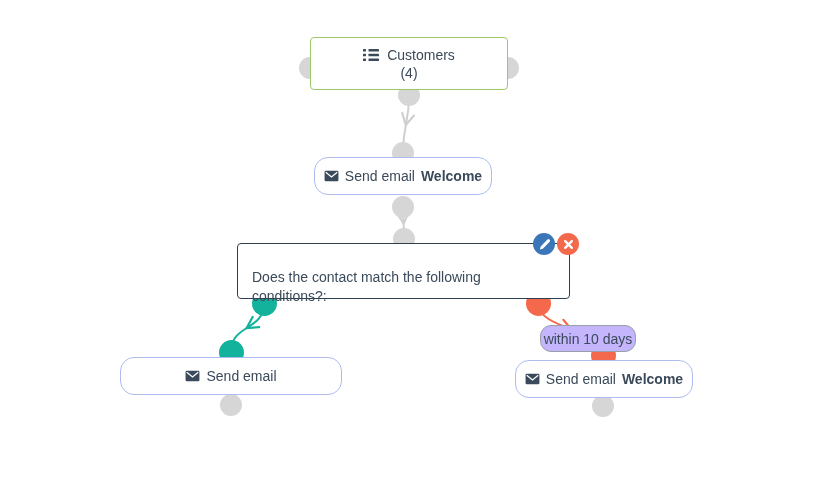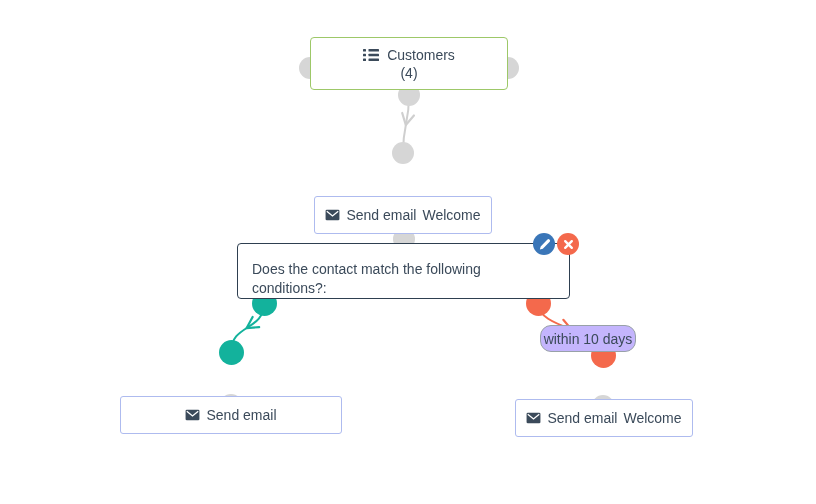--- a/index.html
+++ b/index.html
@@ -34,33 +34,32 @@
   }
   .node-customers {
     left: 310px; top: 37px; width: 198px; height: 53px;
     border: 1px solid #9dc868; border-radius: 4px;
     flex-direction: column; justify-content: center;
   }
   .node-row { display: flex; align-items: center; gap: 8px; }
   .node-count { margin-top: 2px; }
 
   .node-email {
-    border: 1px solid #aebbef; border-radius: 3px;
+    border: 1px solid #aebbef; border-radius: 14px;
     gap: 6px;
-    margin-top: 39px;
   }
-  .node-email b { font-weight: 400; }
+  .node-email b { font-weight: 700; }
   .node-email-1 { left: 314px; top: 157px; width: 178px; height: 38px; }
   .node-email-followup { left: 120px; top: 357px; width: 222px; height: 38px; }
   .node-email-2 { left: 515px; top: 360px; width: 178px; height: 38px; }
 
   .node-condition {
     left: 237px; top: 243px; width: 333px; height: 56px;
     border: 1.5px solid #2e3f50; border-radius: 4px;
-    display: block; padding: 16px 14px;
+    display: block; padding: 24px 14px;
     line-height: 19px; font-size: 14px;
   }
 
   .icon { display: inline-flex; align-items: center; }
 
   .node-btn {
     position: absolute; z-index: 3;
     width: 22px; height: 22px; border-radius: 50%;
     display: flex; align-items: center; justify-content: center;
     cursor: pointer;

